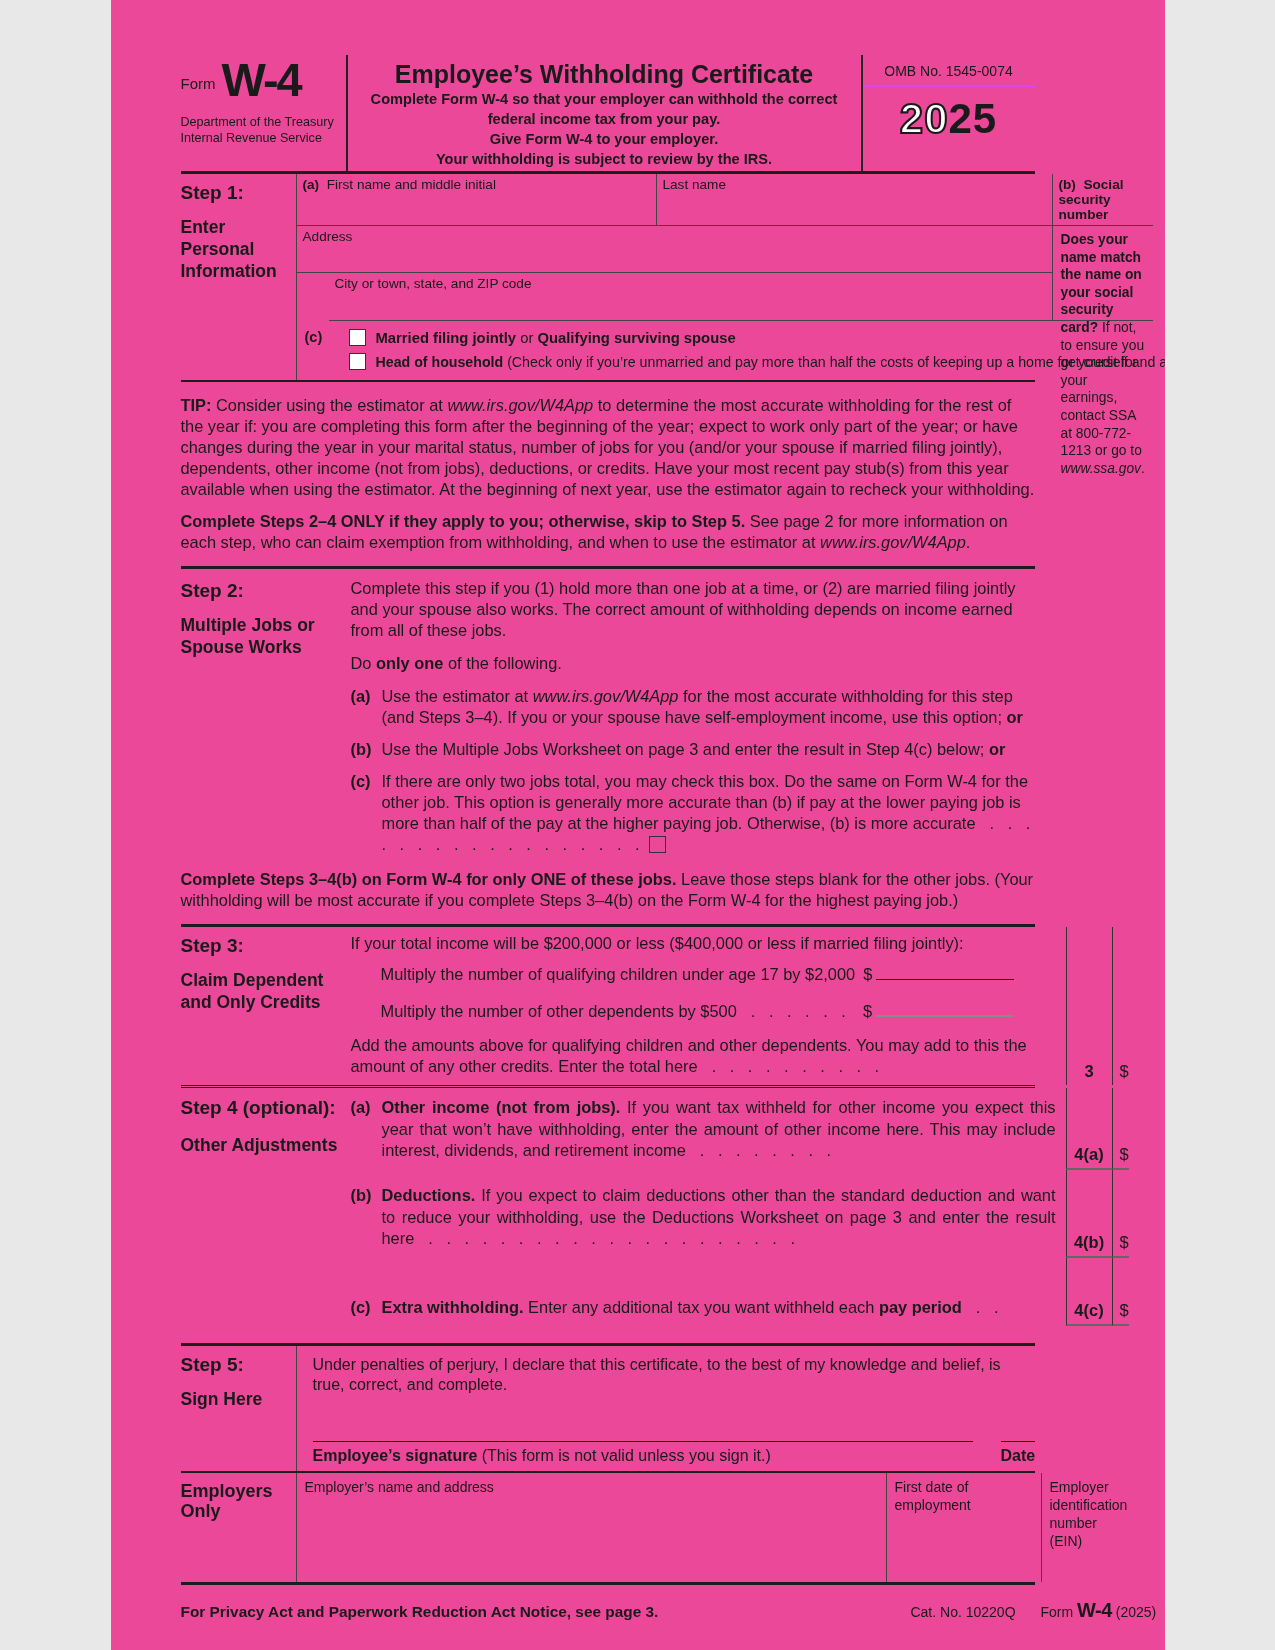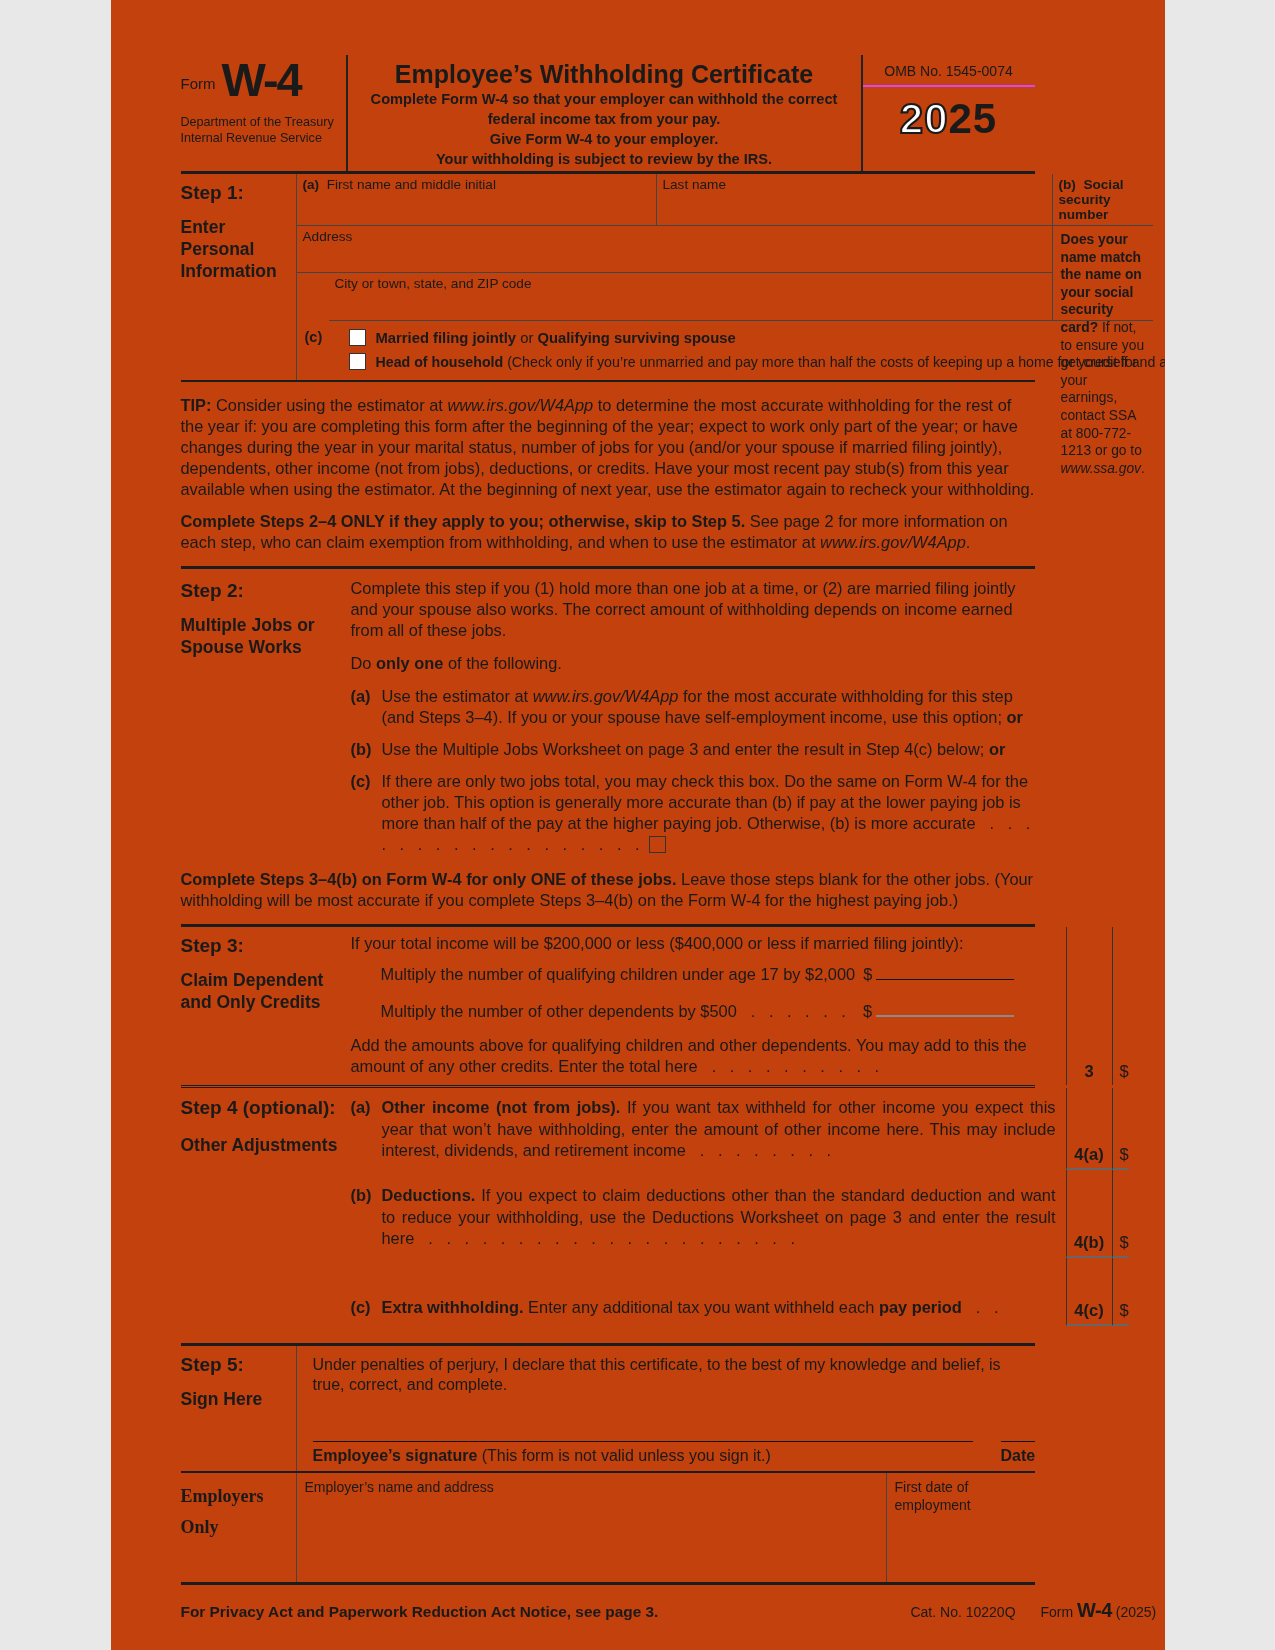--- a/index.html
+++ b/index.html
@@ -1,19 +1,19 @@
 <!DOCTYPE html>
 <html><head>
 <meta charset="utf-8">
 <style>
   * { margin:0; padding:0; box-sizing:border-box; }
   html,body { background:#e8e8e8; }
   .page {
     position:relative; width:1054px; height:1650px; margin:0 auto;
-    background:#c2410c; color:#1a1a1a;
+    background:#ec4899; color:#1a1a1a;
     font-family:"Liberation Sans", sans-serif;
     padding:55px 130px 0 70px; overflow:hidden;
   }
   .rule3 { border-bottom:3px solid #1c1c1c; }
 
   
   .hdr { display:grid; grid-template-columns:165px 1fr 172px; border-bottom:3px solid #1c1c1c; min-height:106px; }
   .hdr-left { padding:4px 8px 4px 0; }
   .hdr-form-line { display:flex; align-items:flex-end; gap:6px; }
   .hdr-form-word { font-size:15px; padding-bottom:9px; }
@@ -89,21 +89,21 @@
   
   .s5 { display:grid; grid-template-columns:115px 1fr; border-bottom:2px solid #1c1c1c; min-height:120px; }
   .s5c { border-left:1px solid #444; padding:9px 0 6px 16px; }
   .s5decl { font-size:16px; line-height:20px; }
   .sigrow { display:flex; gap:28px; margin-top:46px; }
   .sigblock { width:660px; }
   .datebock { flex:1; }
   .sigline { border-top:1.7px solid #111; height:0; margin-bottom:5px; }
   .siglbl { font-size:16px; }
   .emp { display:grid; grid-template-columns:115px 590px 155px 1fr; border-bottom:3px solid #1c1c1c; min-height:112px; }
-  .emp .stephead .t { font-size:18px; line-height:31px; margin:0;font-family:Liberation Serif, serif; }
+  .emp .stephead .t { font-size:18px; line-height:20px; margin:0; }
   .empcell { border-left:1px solid #444; padding:5px 8px; font-size:14px; line-height:18px; }
 
   
   .foot { display:grid; grid-template-columns:705px 155px 1fr; align-items:baseline; margin-top:14px; }
   .foot-privacy { font-weight:bold; font-size:15.4px; }
   .foot-cat { font-size:14px; text-align:center; white-space:nowrap; }
   .foot-form { font-size:14px; text-align:right; white-space:nowrap; }
   .foot-form .w4 { font-size:20px; font-weight:bold; letter-spacing:-0.5px; }
 </style>
 </head>
@@ -286,20 +286,21 @@
       </div>
     </div>
   </div>
 
   <div class="emp">
     <div class="stephead">
       <div class="t n">Employers Only</div>
     </div>
     <div class="empcell"><span>Employer’s name and address</span></div>
     <div class="empcell"><span>First date of employment</span></div>
+    <div class="empcell"><span>Employer identification number (EIN)</span></div>
   </div>
 
   <div class="foot">
     <div class="foot-privacy">For Privacy Act and Paperwork Reduction Act Notice, see page 3.</div>
     <div class="foot-cat">Cat. No. 10220Q</div>
     <div class="foot-form"><span>Form </span><span class="w4">W-4</span><span> (2025)</span></div>
   </div>
 
 </div>
 

